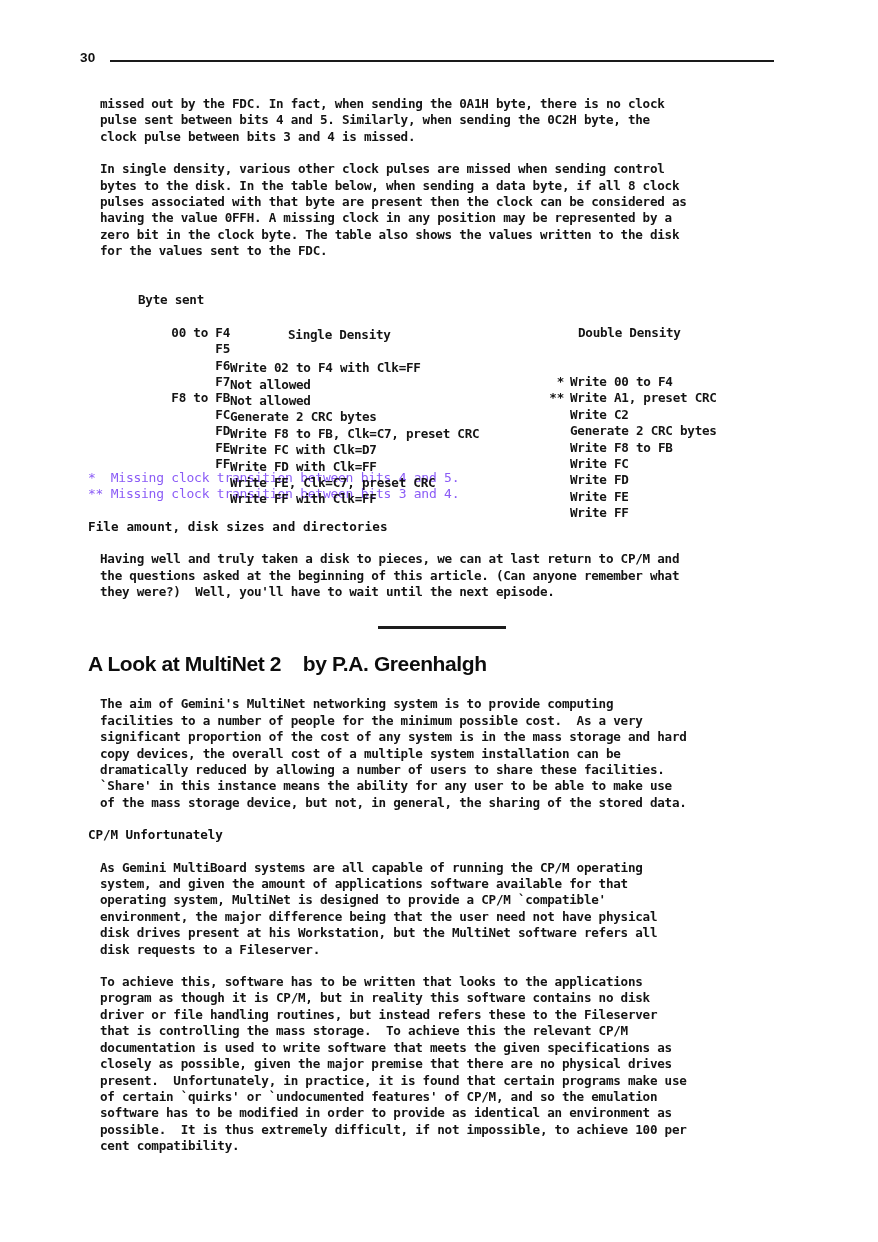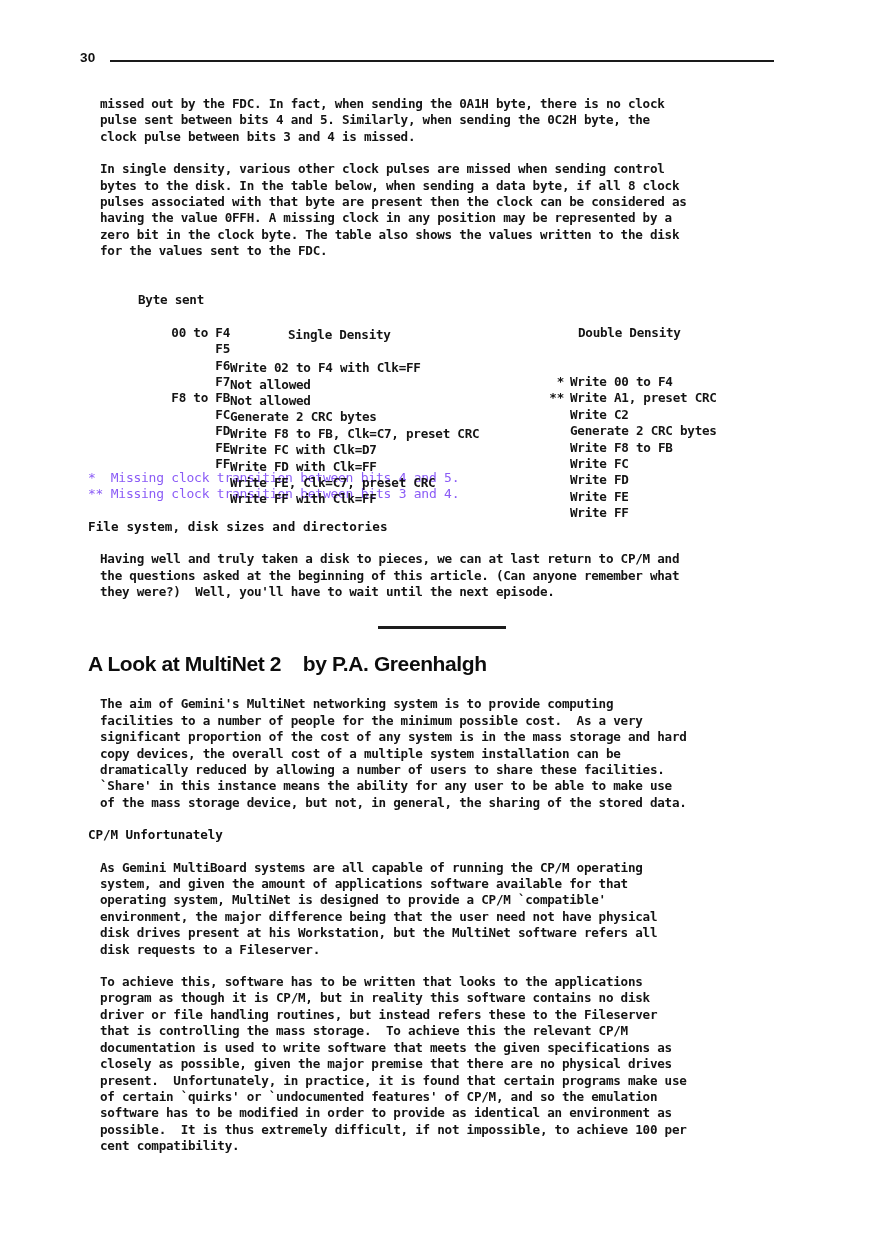--- a/index.html
+++ b/index.html
@@ -253,21 +253,21 @@
         <span class="col-single">Write FF with Clk=FF</span>
         <span class="col-mark"></span>
         <span class="col-double">Write FF</span>
       </div>
 
     </div>
 
     <p class="footnotes">*  Missing clock transition between bits 4 and 5.
 ** Missing clock transition between bits 3 and 4.</p>
 
-    <p class="subhead">File system, disk sizes and directories</p>
+    <p class="subhead">File amount, disk sizes and directories</p>
     <p class="para">Having well and truly taken a disk to pieces, we can at last return to CP/M and
 the questions asked at the beginning of this article. (Can anyone remember what
 they were?)  Well, you'll have to wait until the next episode.</p>
 
     <div class="section-divider">
       <div class="bar"></div>
     </div>
 
     <h1 class="article-title">A Look at MultiNet 2    by P.A. Greenhalgh</h1>
 

